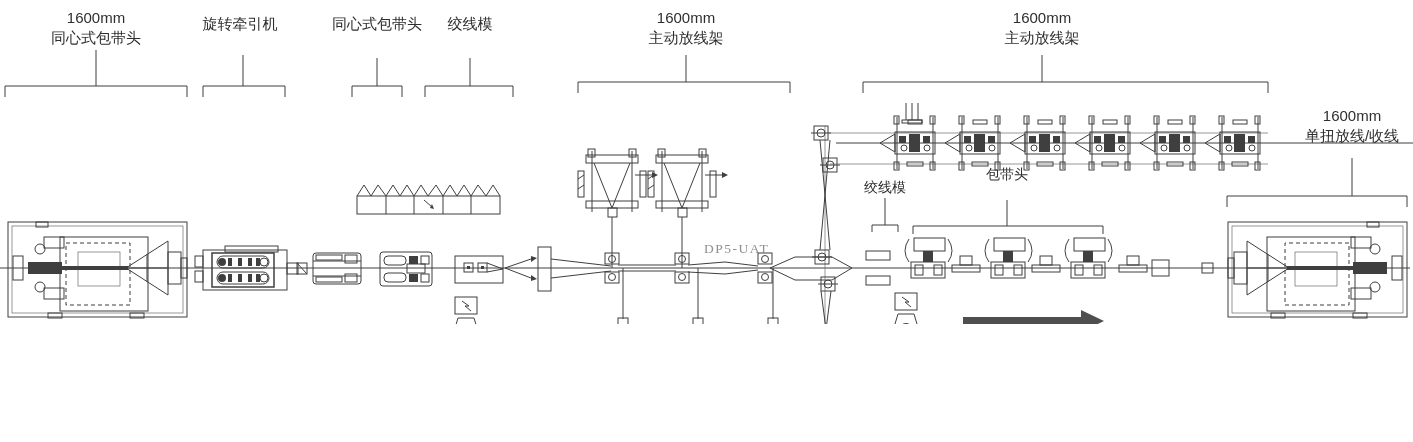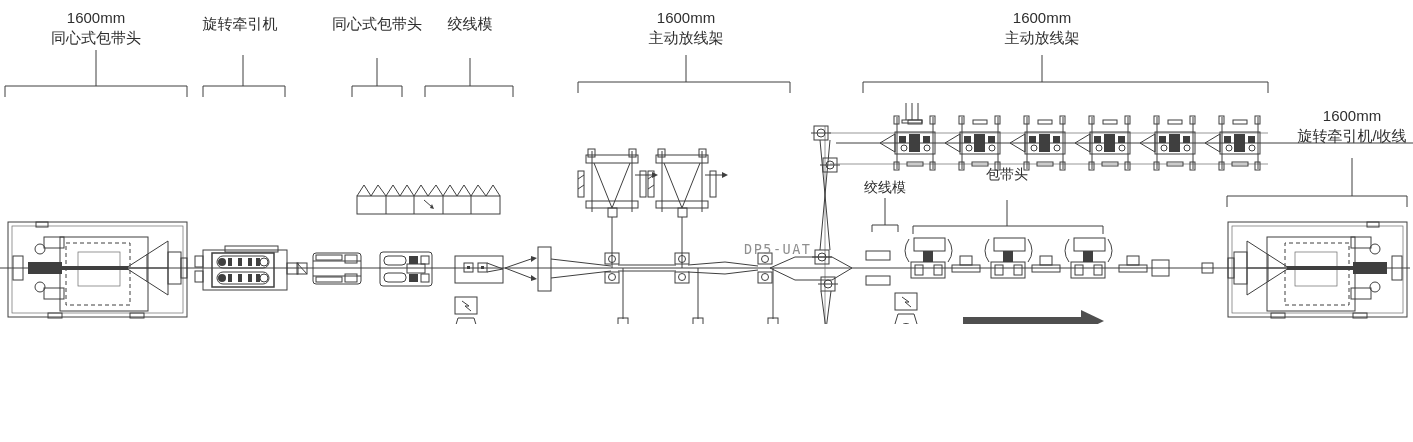--- a/index.html
+++ b/index.html
@@ -375,22 +375,22 @@
   <div class="lbl" style="left:686px;top:8px;">
     <div>1600mm</div>
     <div>主动放线架</div>
   </div>
   <div class="lbl" style="left:1042px;top:8px;">
     <div>1600mm</div>
     <div>主动放线架</div>
   </div>
   <div class="lbl" style="left:1352px;top:106px;">
     <div>1600mm</div>
-    <div>旋转牵引机/收线</div>
+    <div>单扭放线/收线</div>
   </div>
   <div class="lbl lbl-sm" style="left:885px;top:177px;">
     <div>绞线模</div>
   </div>
   <div class="lbl lbl-sm" style="left:1007px;top:164px;">
     <div>包带头</div>
   </div>
-  <div id="model-code" style="left:744px;top:241px;">DP5-UAT</div>
+  <div id="model-code" style="left:704px;top:241px;font-family:Liberation Serif, serif;">DP5-UAT</div>
 </div>
 
 </body></html>

